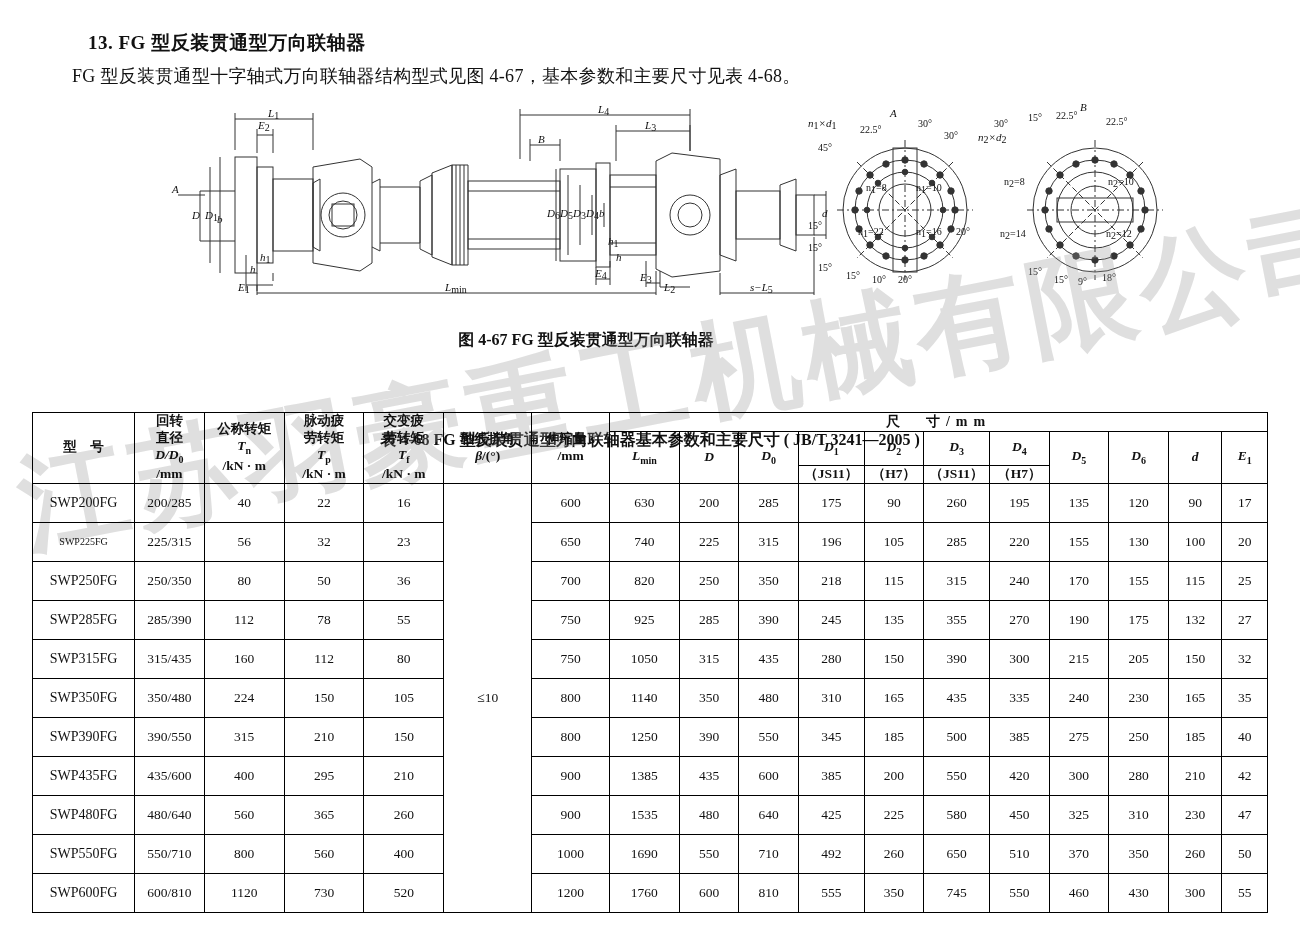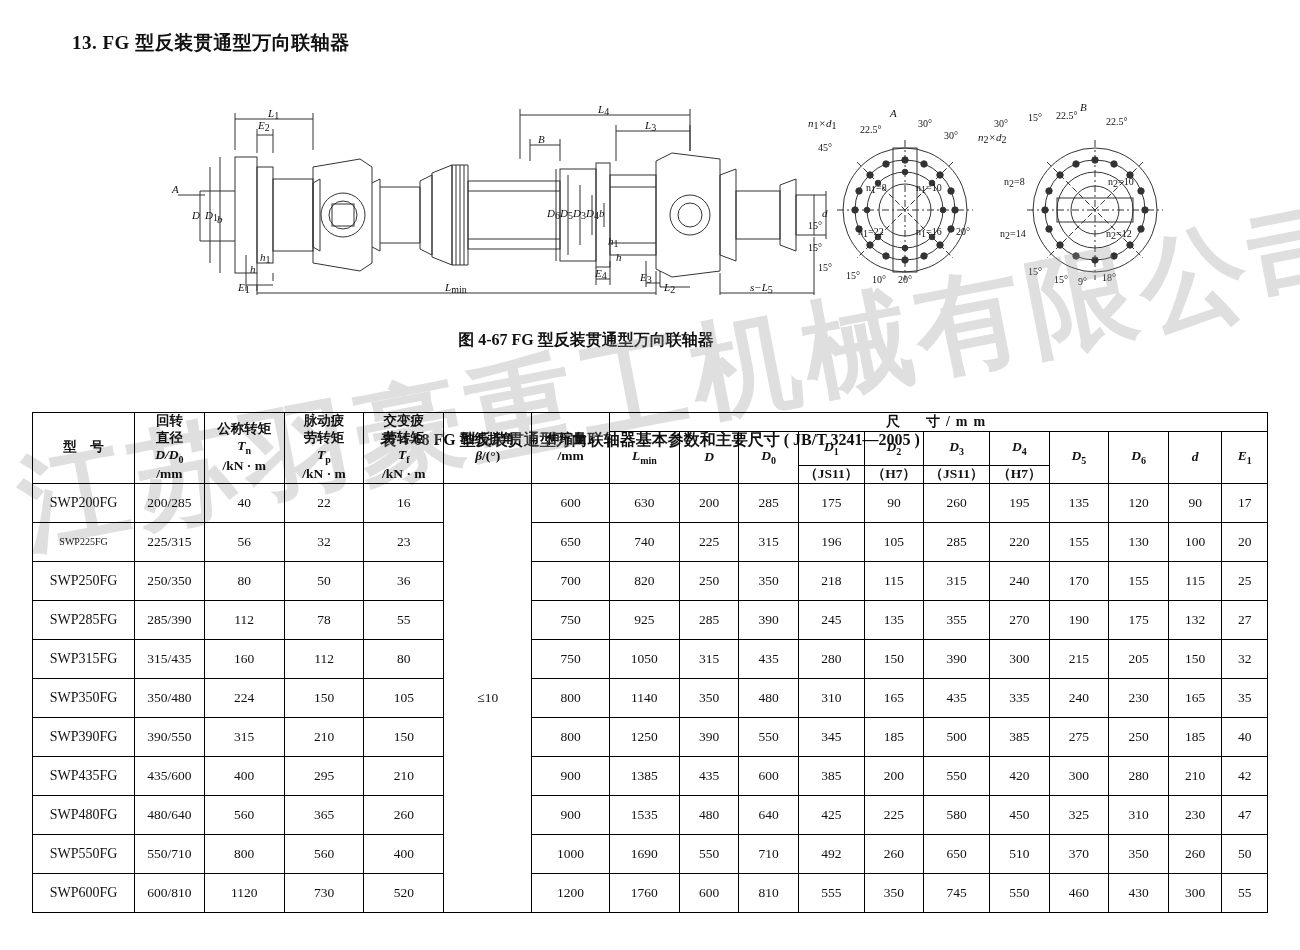--- a/index.html
+++ b/index.html
@@ -18,21 +18,21 @@
   .page {
     position: absolute;
     left: 0; top: 0;
     width: 1300px;
     height: 950px;
   }
 
   
   .sec-title {
     position: absolute;
-    left: 72px;
+    left: 88px;
     top: 30px;
     font-size: 19px;
     font-weight: bold;
     letter-spacing: 0.5px;
   }
   .sec-intro {
     position: absolute;
     left: 72px;
     top: 64px;
     font-size: 18px;
@@ -120,20 +120,21 @@
   
   .fl { font-family: "Liberation Serif", serif; font-style: italic; font-size: 11px; }
   .fln { font-family: "Liberation Serif", serif; font-size: 10px; font-style: normal;}
 </style>
 </head>
 <body>
 
 <div class="page">
 
   <div class="sec-title">13. FG 型反装贯通型万向联轴器</div>
+  <div class="sec-intro">FG 型反装贯通型十字轴式万向联轴器结构型式见图 4-67，基本参数和主要尺寸见表 4-68。</div>
 
   <div class="figure-area">
     <svg width="1190" height="220" viewBox="0 0 1190 220">
       <g stroke="#333" fill="none" stroke-width="1">
 
         <rect x="175" y="62" width="22" height="116"></rect>
         <rect x="197" y="72" width="16" height="96"></rect>
 
         <rect x="213" y="84" width="40" height="72"></rect>
 

